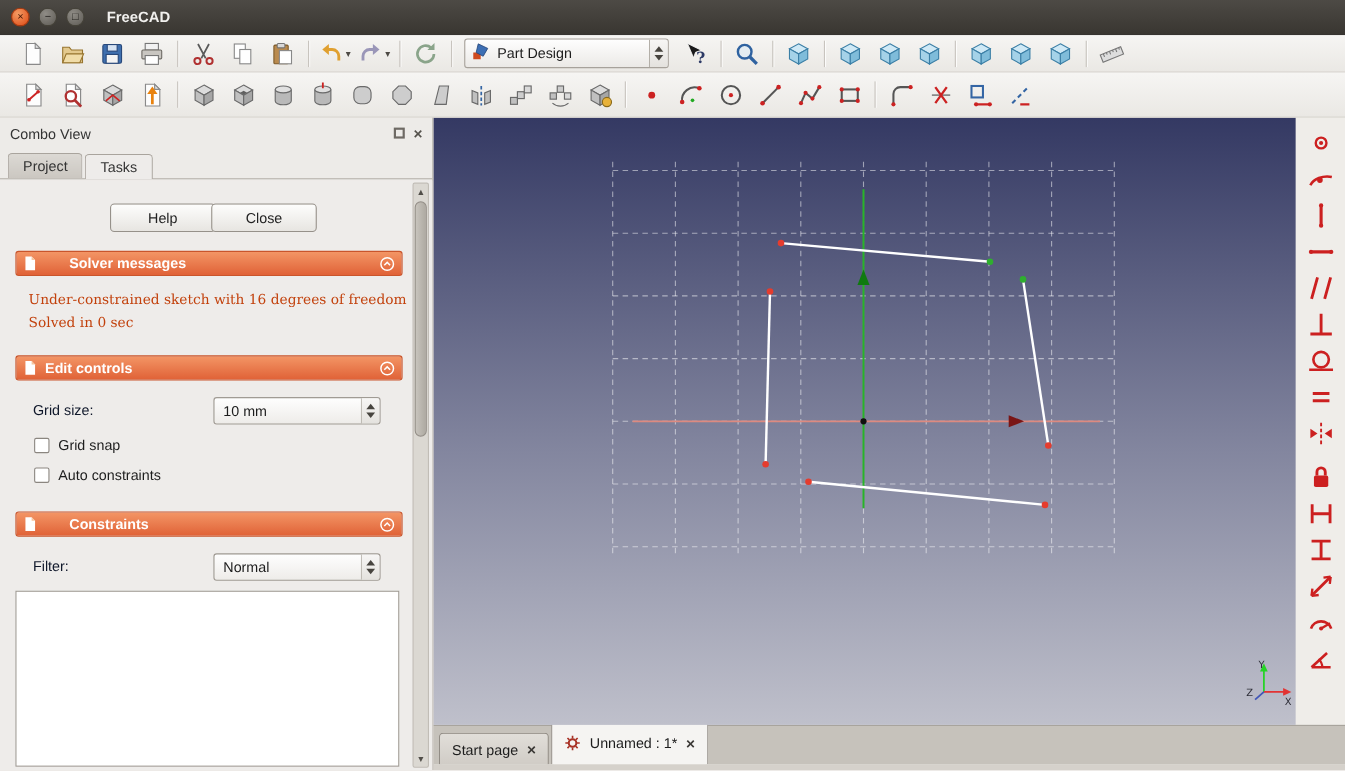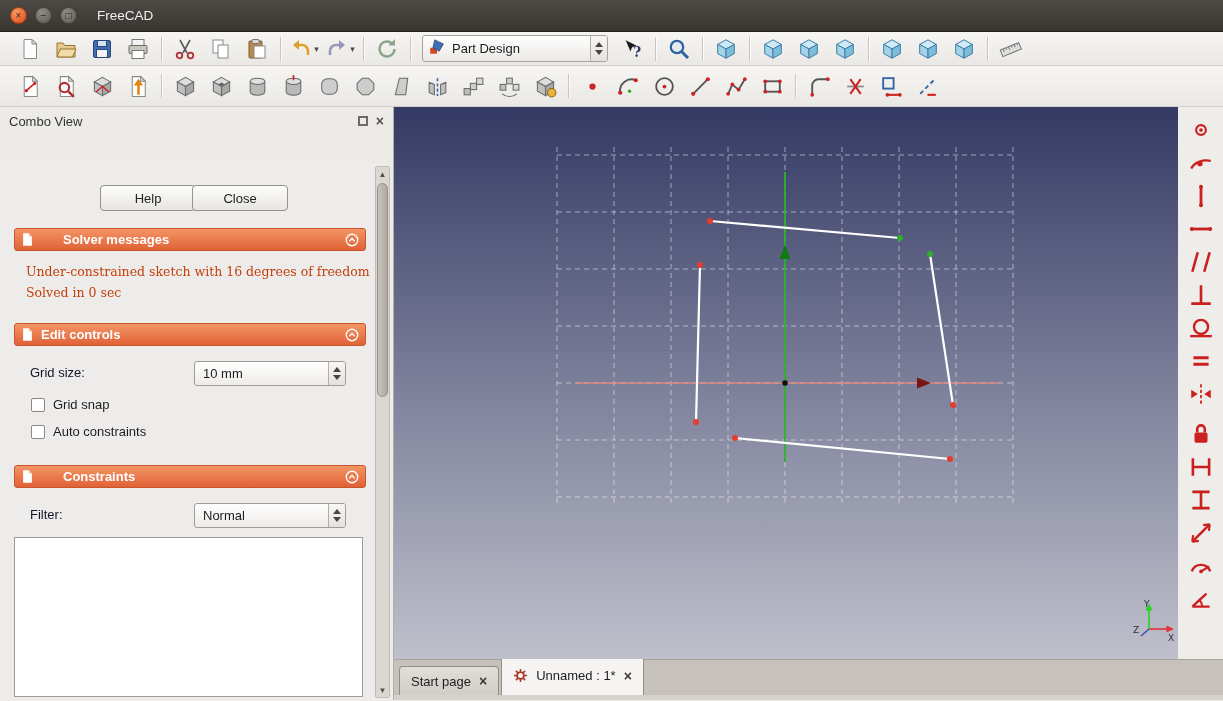--- a/index.html
+++ b/index.html
@@ -4,21 +4,21 @@
 <style>
 *{margin:0;padding:0;box-sizing:border-box;}
 html,body{width:1223px;height:701px;overflow:hidden;}
 body{font-family:"Liberation Sans","DejaVu Sans",sans-serif;font-size:13px;color:#222;background:#edeae7;}
 
 
 .titlebar{height:32px;background:linear-gradient(#4d4a45,#393631);display:flex;align-items:center;padding:0 10px;border-bottom:1px solid #24221f;}
 .winbtn{width:17px;height:17px;border-radius:50%;display:inline-flex;align-items:center;justify-content:center;font-size:10px;line-height:1;margin-right:8px;cursor:default;}
 .winbtn.close{background:radial-gradient(circle at 35% 30%,#f headers,#dd4814);background:radial-gradient(circle at 35% 30%,#f49b63,#dd4814);color:#4e1a07;border:1px solid #a83a10;}
 .winbtn.min,.winbtn.max{background:radial-gradient(circle at 35% 30%,#8f8c86,#5d5a54);color:#24221f;border:1px solid #454239;}
-.app-title{color:#f1f0ee;font-weight:normal;margin-left:12px;font-size:13.5px;}
+.app-title{color:#f1f0ee;font-weight:bold;margin-left:12px;font-size:13.5px;}
 
 
 .toolbar{display:flex;align-items:center;background:linear-gradient(#f6f5f3,#eae8e4);border-bottom:1px solid #d3d0ca;padding-left:12px;}
 .toolbar.row1{height:34px;}
 .toolbar.row2{height:41px;}
 .tbgroup{display:flex;align-items:center;}
 .tbtn{display:inline-flex;align-items:center;justify-content:center;height:30px;min-width:34px;background:transparent;border:none;margin:0 1px;padding:0 2px;cursor:default;}
 .caret{font-size:9px;color:#4d4a45;margin-left:1px;}
 .tsep{width:1px;height:24px;background:#c8c4be;box-shadow:1px 0 0 rgba(255,255,255,.8);margin:0 5px;display:inline-block;}
 .wb-combo{display:inline-flex;align-items:center;height:27px;width:186px;border:1px solid #a7a29b;border-radius:3px;background:linear-gradient(#fefefe,#ebe9e6);margin:0 6px;padding-left:5px;gap:6px;}
@@ -528,20 +528,24 @@
 
   <div class="main">
 
     <div class="combo-view">
       <div class="cv-header">
         <span>Combo View</span>
         <span class="cv-winbtns">
           <span class="cv-float"></span>
           <span class="cv-close">×</span>
         </span>
+      </div>
+      <div class="cv-tabs">
+        <span class="cv-tab">Project</span>
+        <span class="cv-tab active">Tasks</span>
       </div>
 
       <div class="cv-content">
         <button class="task-btn" style="left:100px;">Help</button>
         <button class="task-btn" style="left:192px;">Close</button>
 
         <div class="sec-head" style="top:64px;gap:28px;">
           <span class="sec-ico" style="display: inline-flex;">
               <svg width="15" height="15" viewBox="0 0 24 24">
                 <path d="M5 2h9l5 5v15H5z" fill="#fff"></path>

